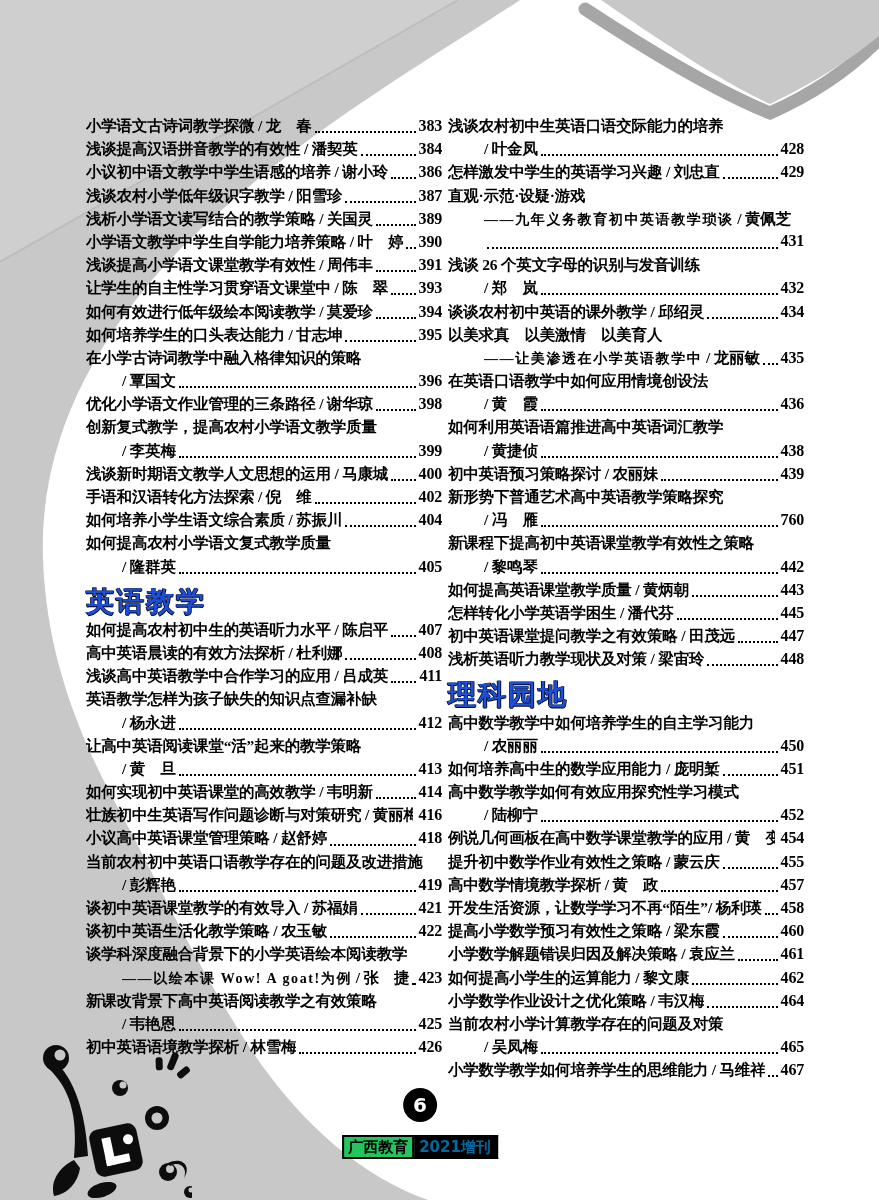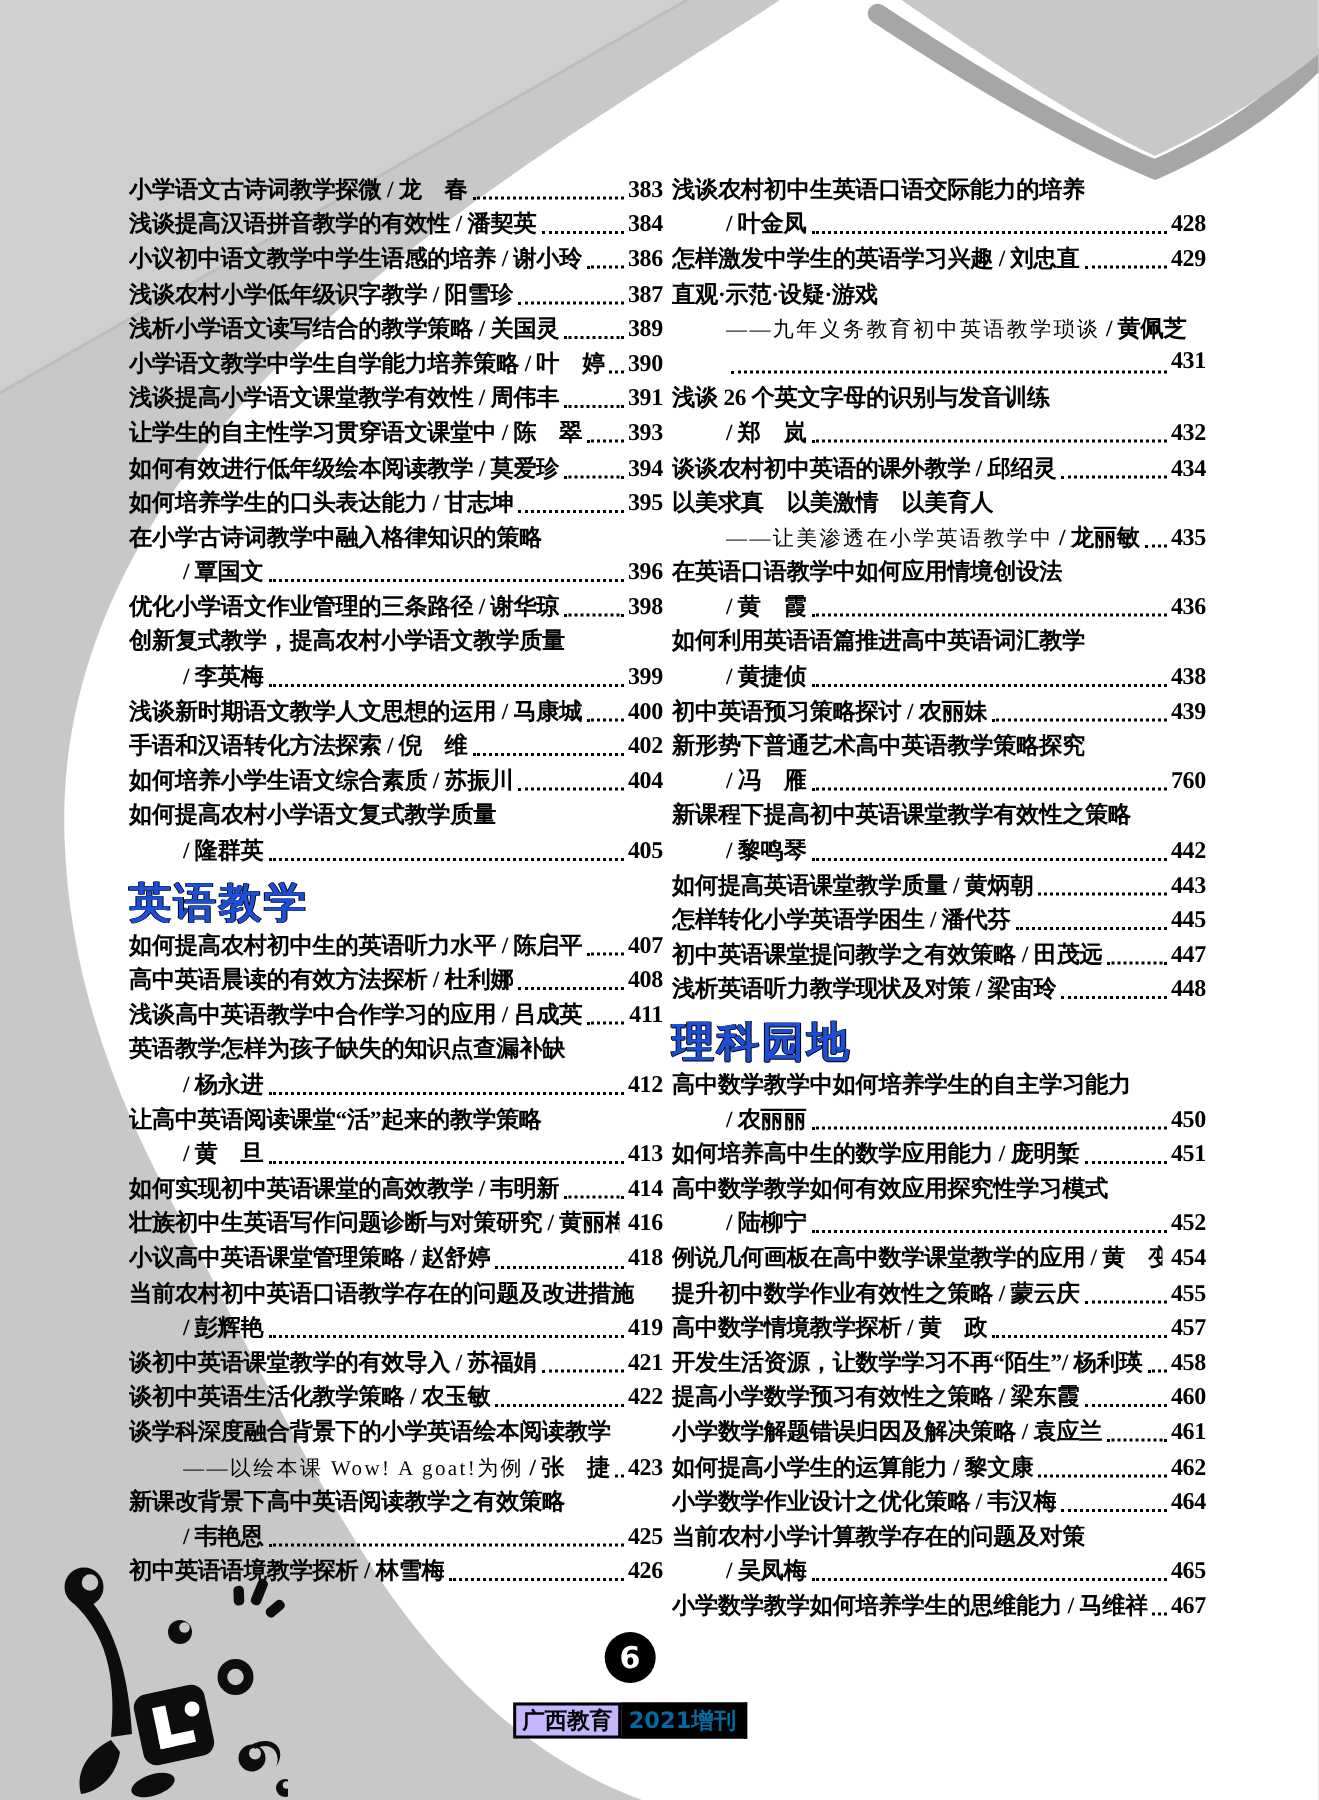--- a/index.html
+++ b/index.html
@@ -10,21 +10,21 @@
   svg.bg{position:absolute;left:0;top:0;width:879px;height:1200px;}
   .col{position:absolute;top:116px;}
   .col1{left:86px;width:356px;}
   .col2{left:448px;width:356px;}
   .line{
     display:flex;align-items:baseline;height:23.2px;
     font-size:15.5px;font-weight:bold;color:#000;letter-spacing:-0.2px;
   }
   .line .t{white-space:pre;flex-shrink:1;overflow:hidden;}
   .line.ind{padding-left:36px;}
-  .line.light .t{font-weight:400;font-size:14px;letter-spacing:1.6px;}
+  .line.light .t{font-weight:700;font-size:14px;letter-spacing:1.6px;}
   .auth{white-space:pre;}
   .dots{
     flex:1 1 auto;min-width:0;margin:9px 3px 0 3px;
     border-bottom:2.6px dotted #000;align-self:center;height:0;
   }
   .pg{white-space:nowrap;font-size:16px;}
   .heading{
     font-family:"DejaVu Sans","Liberation Sans",sans-serif;
     font-weight:900;font-size:28px;line-height:30px;margin:7px 0 3px;
     letter-spacing:2px;color:#1d4ed8;
@@ -35,21 +35,21 @@
     position:absolute;left:420px;top:1088px;transform:translateX(-50%);
     display:flex;flex-direction:column;align-items:center;
   }
   .pgnum{
     width:34px;height:34px;border-radius:50%;background:#000;color:#fff;
     font-weight:bold;font-size:20px;display:flex;align-items:center;justify-content:center;
     font-family:"DejaVu Sans","Liberation Sans",sans-serif;
   }
   .jlabel{margin-top:13px;display:flex;font-size:15px;font-weight:bold;line-height:20px;
     font-family:"DejaVu Sans","Liberation Sans",sans-serif;}
-  .jname{background:#c4b5fd;color:#000;border:2px solid #000;padding:0 4px;}
+  .jname{background:#22c55e;color:#000;border:2px solid #000;padding:0 4px;}
   .jissue{background:#000;color:#0369a1;padding:0 5px;border:2px solid #000;border-left:none;}
 </style>
 </head>
 <body>
 
 <svg class="bg" viewBox="0 0 879 1200" aria-hidden="true">
   <rect width="879" height="1200" fill="#c8c8c8"></rect>
   <path fill="#ffffff" d="M520,0 C436,56 256,158 152,280 C72,374 40,468 43,558
            C46,656 80,738 118,808 C152,870 192,958 250,1048
            C302,1126 362,1176 428,1200 L879,1200 L879,0 Z"></path>

